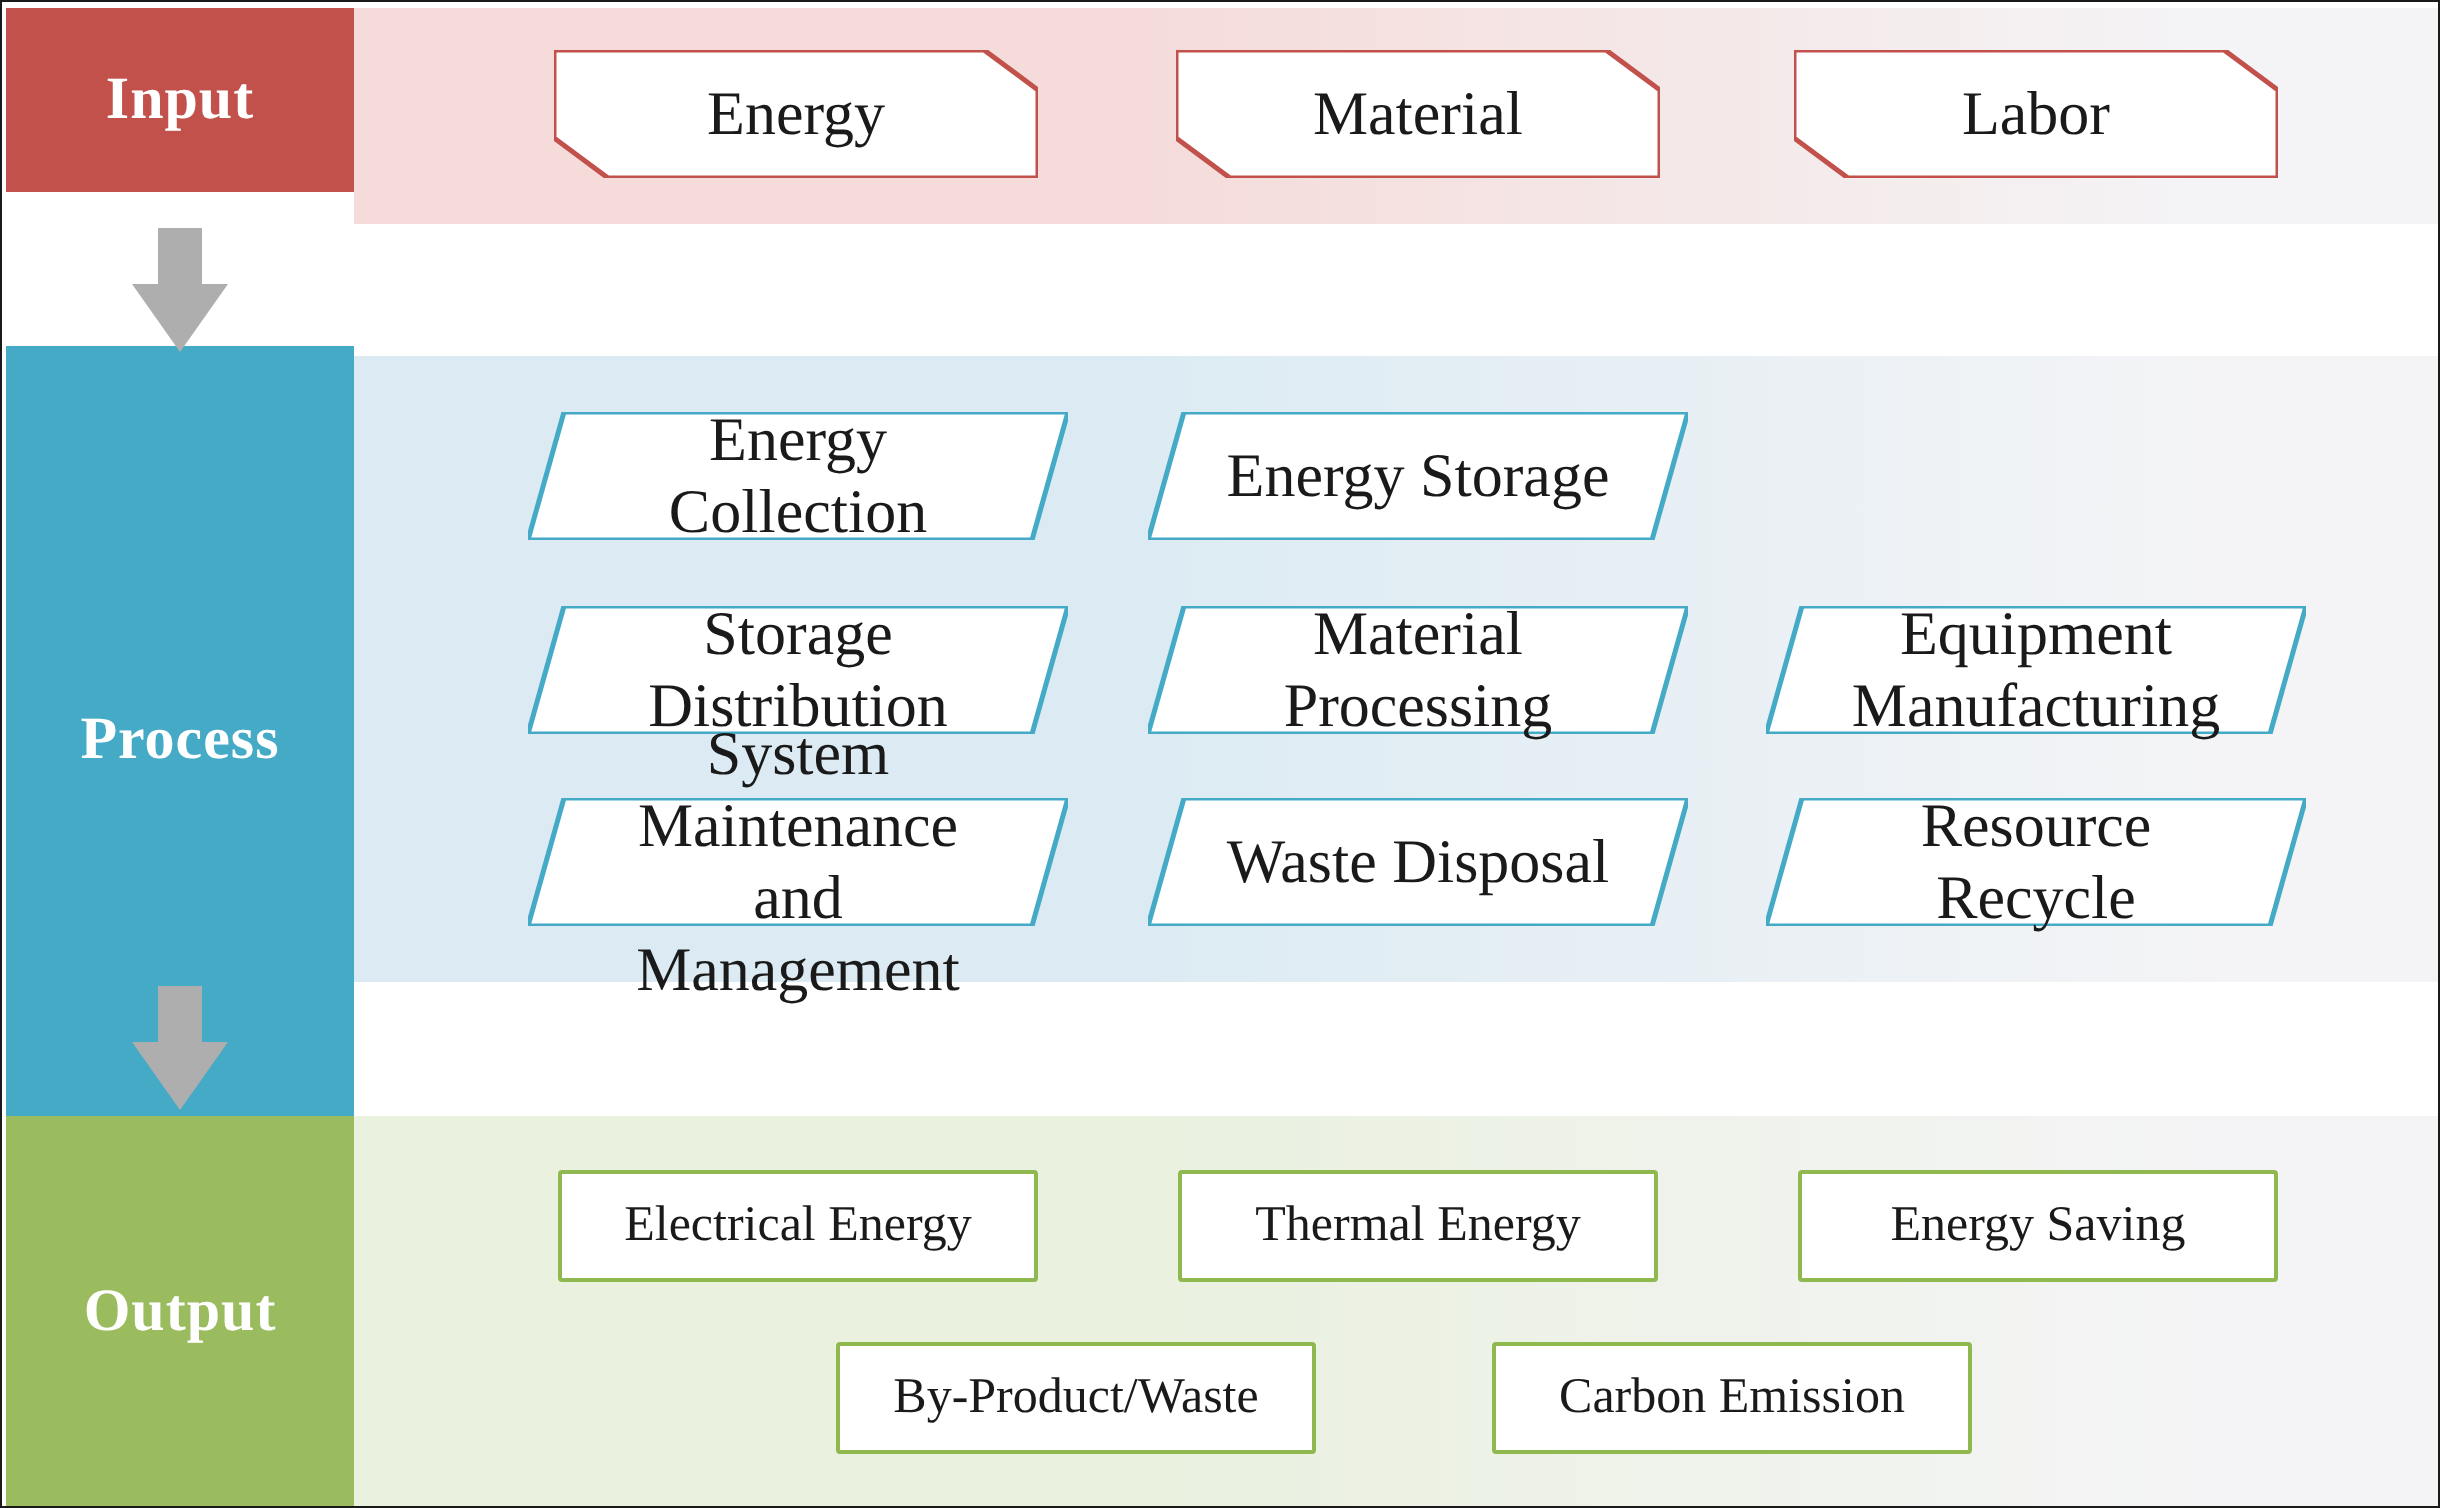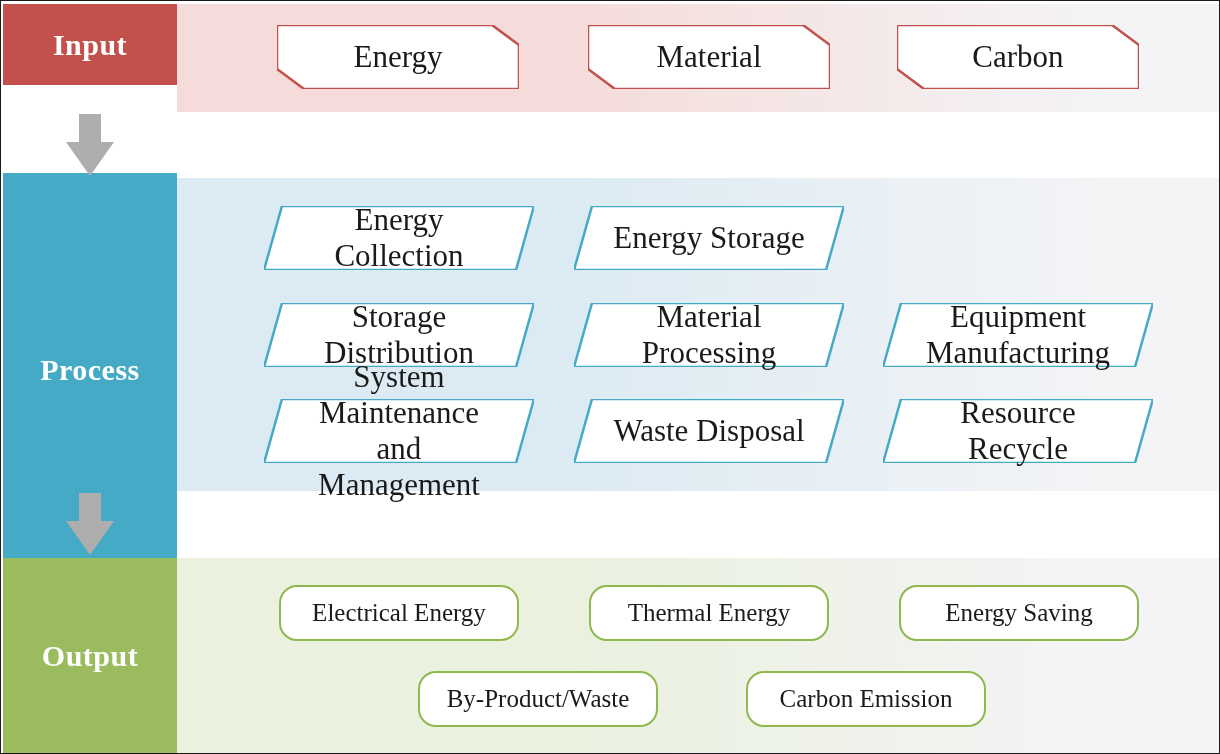--- a/index.html
+++ b/index.html
@@ -6,21 +6,21 @@
   .page {
     position:relative; width:1220px; height:754px; box-sizing:border-box;
     background:#fff; border:1px solid #1a1a1a; overflow:hidden;
     font-family:"Liberation Serif", serif; color:var(--text, #1a1a1a);
   }
   .band-label {
     position:absolute; left:2px; width:174px;
     display:flex; align-items:center; justify-content:center;
     color:#fff; font-weight:bold; font-size:30px; letter-spacing:0.5px;
   }
-  .label-input   { top:3px;   height:81px; background:var(--input-accent,#C1514A); }
+  .label-input   { top:3px;   height:92px; background:var(--input-accent,#C1514A); }
   .label-process { top:172px; height:393px; background:var(--process-accent,#45AAC6); }
   .label-output  { top:557px; height:195px; background:var(--output-accent,#9ABB5E); }
   .band-bg { position:absolute; left:176px; width:1042px; }
   .bg-input {
     top:3px; height:108px;
     background:linear-gradient(90deg, var(--input-band-start,#F5DCDA) 0%, var(--input-band-start,#F5DCDA) 38%, var(--band-end,#F4F4F6) 90%);
   }
   .bg-process {
     top:177px; height:313px;
     background:linear-gradient(90deg, var(--process-band-start,#DCEBF3) 0%, var(--process-band-start,#DCEBF3) 38%, var(--band-end,#F4F4F6) 90%);
@@ -33,21 +33,21 @@
   .shape svg { position:absolute; left:0; top:0; width:100%; height:100%; display:block; }
   .shape-text {
     position:absolute; inset:0; display:flex; align-items:center; justify-content:center;
     text-align:center; font-size:31px; line-height:1.16; padding:0 30px; box-sizing:border-box;
   }
   .in-shape  { width:242px; height:64px; top:24px; }
   .pr-shape  { width:270px; height:64px; }
   .pr-row1 { top:205px; } .pr-row2 { top:302px; } .pr-row3 { top:398px; }
   .out-shape {
     width:240px; height:56px; position:absolute;
-    background:#fff; border:2.5px solid var(--output-border,#8FB84F); border-radius:18px;
+    background:#fff; border:2.5px solid var(--output-border,#8FB84F); border-radius:2px;
     display:flex; align-items:center; justify-content:center;
     text-align:center; font-size:25px; box-sizing:border-box;
   }
   .out-row1 { top:584px; } .out-row2 { top:670px; }
   .arrow { position:absolute; width:48px; height:62px; left:65px; }
   .arrow svg { width:100%; height:100%; display:block; }
   .arrow-1 { top:113px; } .arrow-2 { top:492px; }
 </style>
 </head>
 <body>
@@ -82,21 +82,21 @@
   <div class="shape in-shape" style="left:587px">
     <svg viewBox="0 0 242 64" preserveAspectRatio="none">
       <polygon points="0,0 215,0 242,20 242,64 27,64 0,44" fill="var(--shape-fill,#fff)" stroke="var(--input-accent,#C1514A)" stroke-width="2.5" vector-effect="non-scaling-stroke"></polygon>
     </svg>
     <div class="shape-text">Material</div>
   </div>
   <div class="shape in-shape" style="left:896px">
     <svg viewBox="0 0 242 64" preserveAspectRatio="none">
       <polygon points="0,0 215,0 242,20 242,64 27,64 0,44" fill="var(--shape-fill,#fff)" stroke="var(--input-accent,#C1514A)" stroke-width="2.5" vector-effect="non-scaling-stroke"></polygon>
     </svg>
-    <div class="shape-text">Carbon</div>
+    <div class="shape-text">Labor</div>
   </div>
 
   <div class="shape pr-shape pr-row1" style="left:263px">
     <svg viewBox="0 0 270 64" preserveAspectRatio="none">
       <polygon points="18,0 270,0 252,64 0,64" fill="var(--shape-fill,#fff)" stroke="var(--process-accent,#45AAC6)" stroke-width="2.5" vector-effect="non-scaling-stroke"></polygon>
     </svg>
     <div class="shape-text">Energy Collection</div>
   </div>
   <div class="shape pr-shape pr-row1" style="left:573px">
     <svg viewBox="0 0 270 64" preserveAspectRatio="none">

